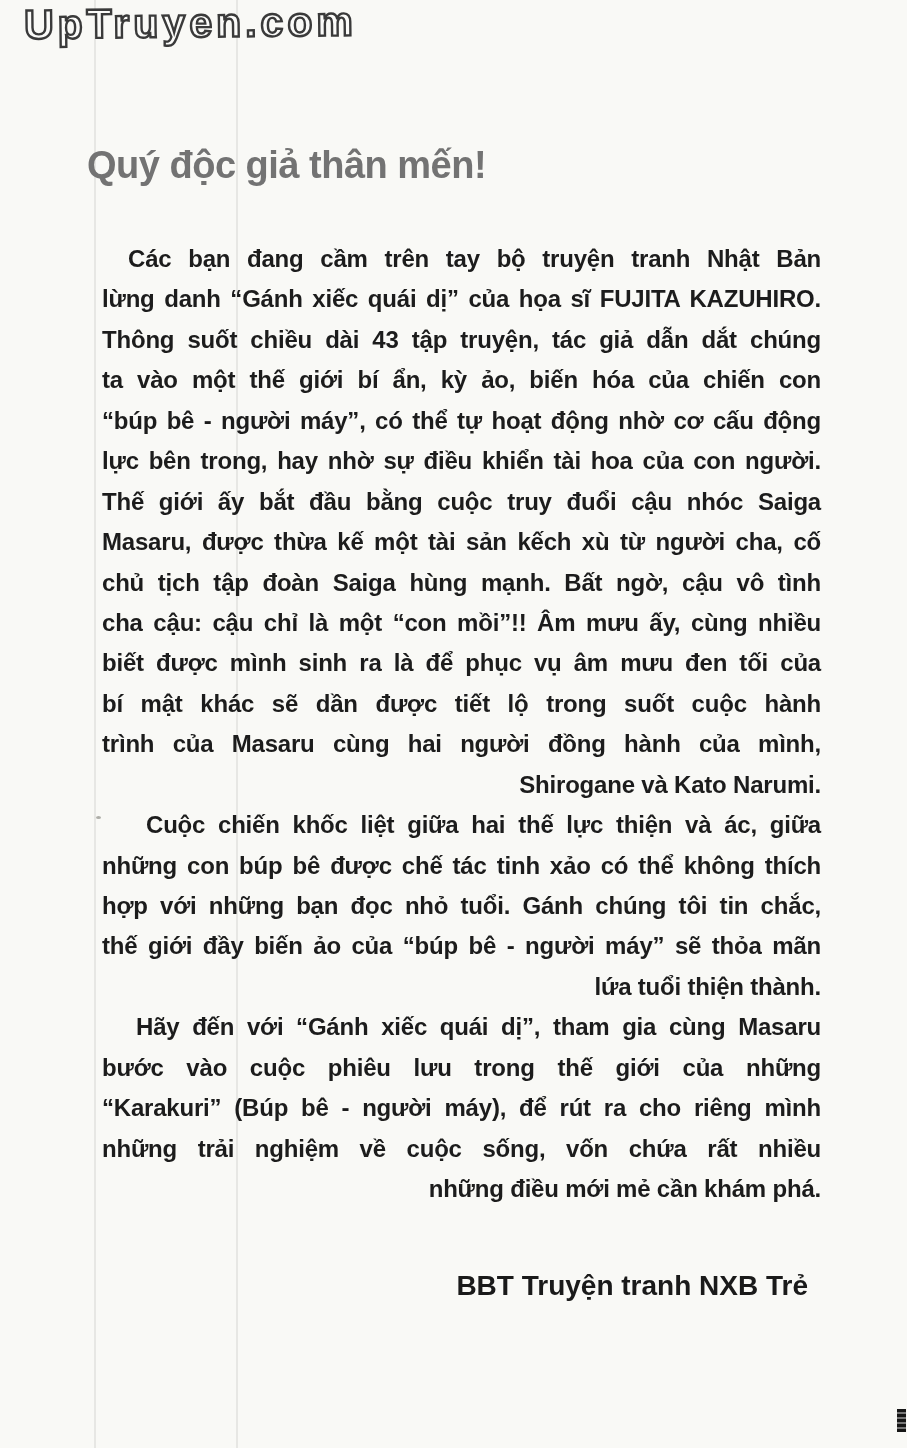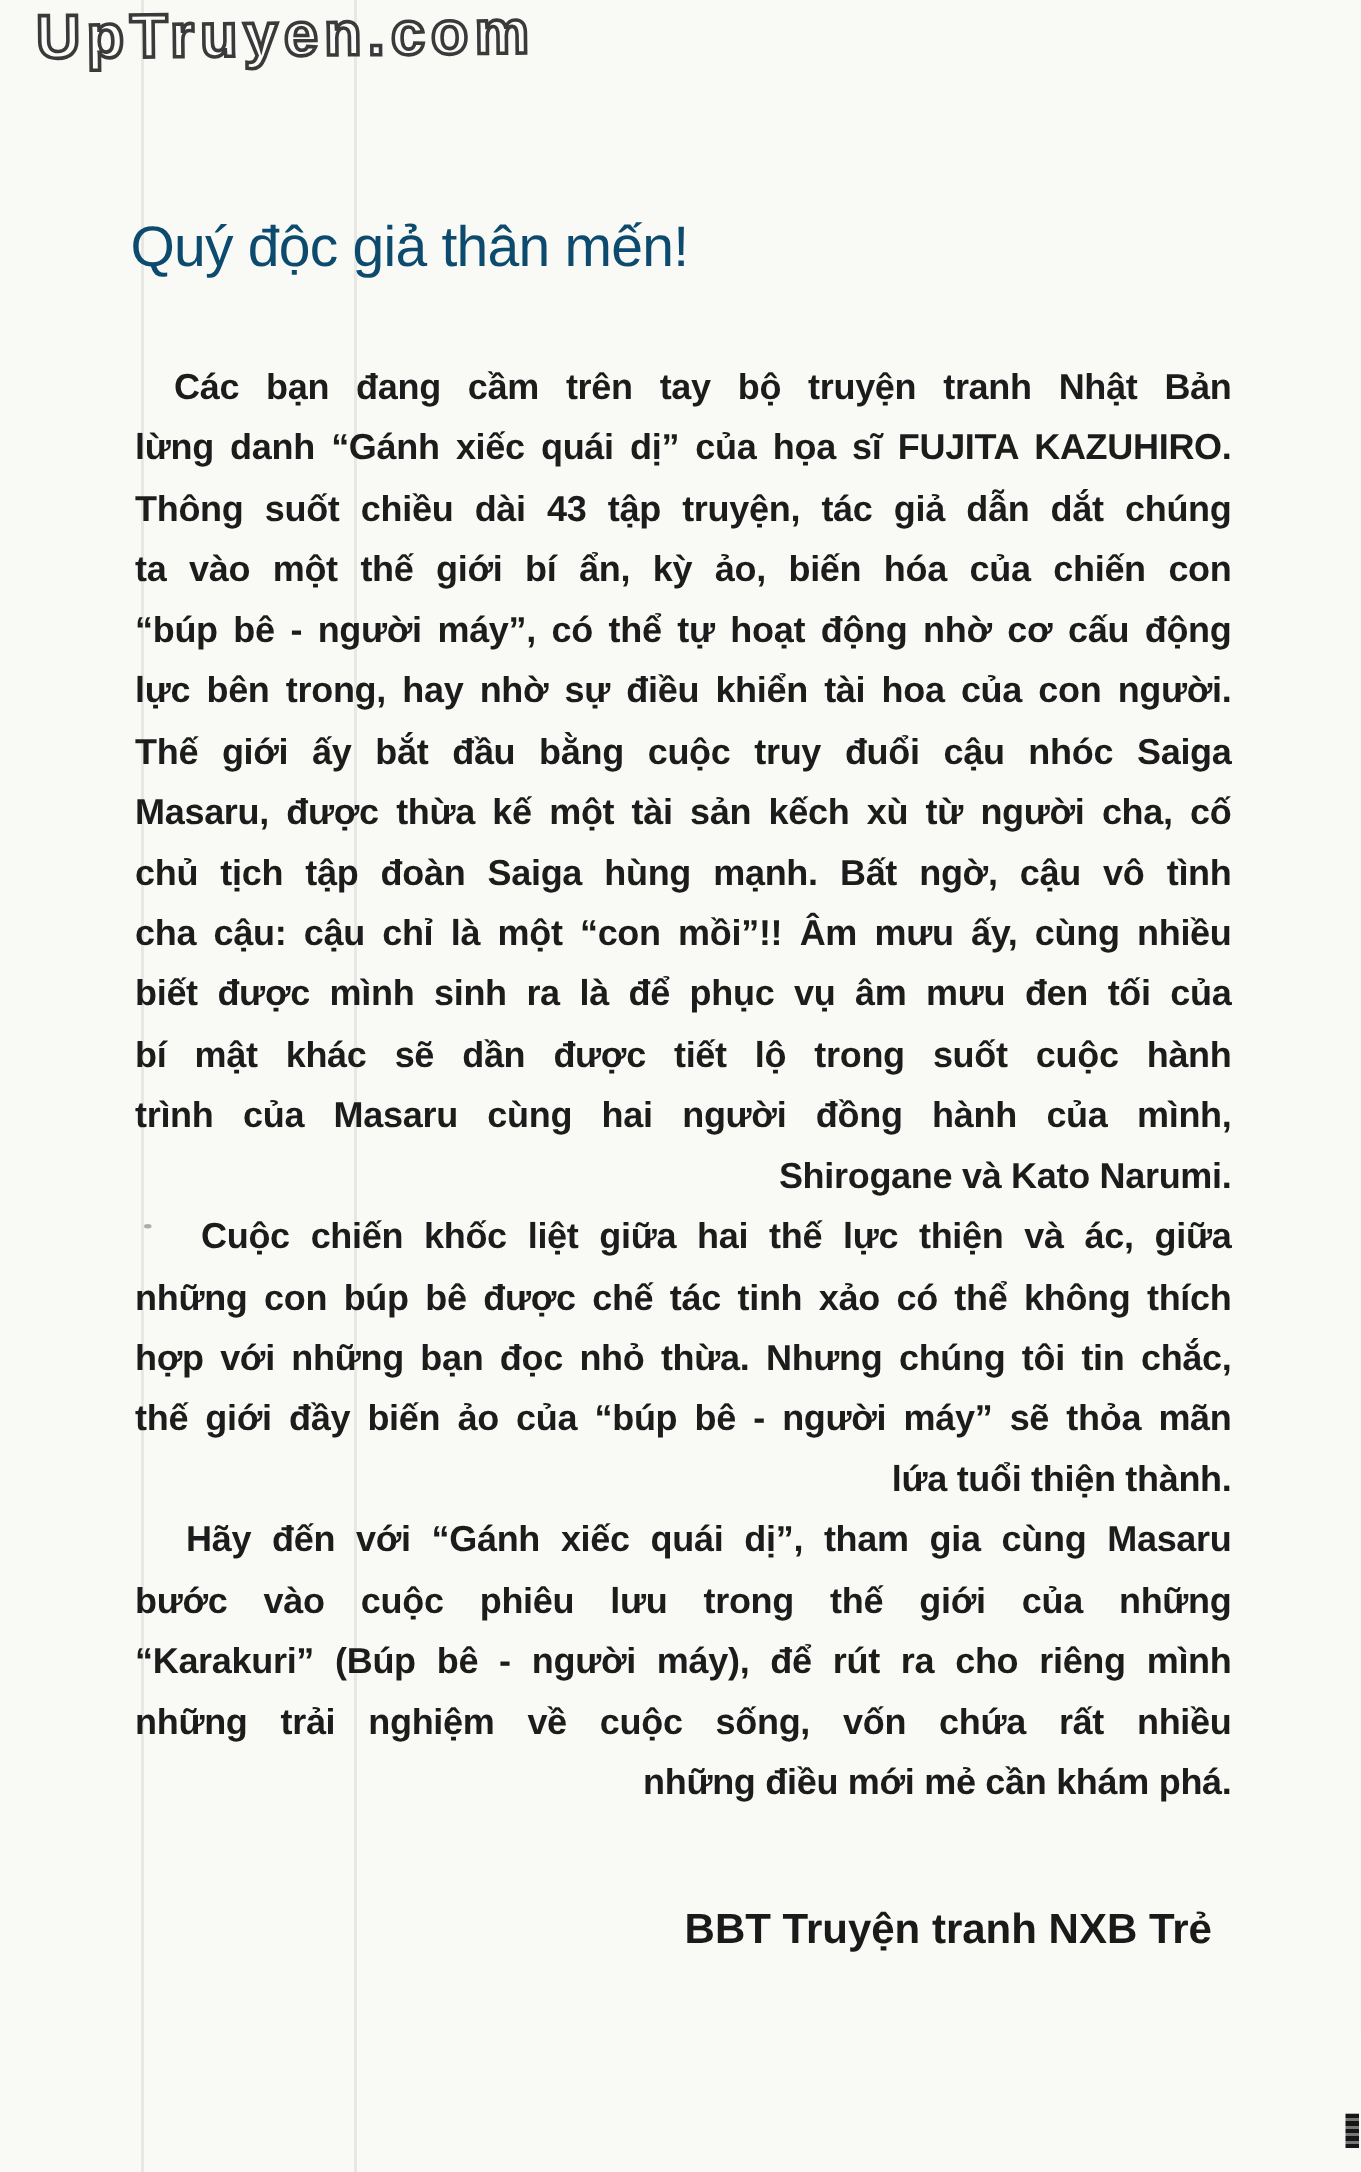--- a/index.html
+++ b/index.html
@@ -32,42 +32,43 @@
     color: #fbfbf9;
     -webkit-text-stroke: 2.4px #3a3a3a;
     transform: rotate(-0.6deg);
     white-space: nowrap;
   }
   .title {
     position: absolute;
     left: 87px;
     top: 144px;
     font-size: 38px;
-    font-weight: normal;
-    color: #0c4a6e;
+    font-weight: bold;
+    color: #737373;
     letter-spacing: -0.5px;
     white-space: nowrap;
   }
   .textblock {
     position: absolute;
     left: 90px;
     top: 239px;
     width: 731px;
     font-size: 24px;
     font-weight: bold;
     color: #1c1c1c;
     line-height: 40.45px;
     letter-spacing: -0.2px;
   }
   .line {
     text-align: justify;
     text-align-last: justify;
     height: 40.45px;
     overflow: visible;
     white-space: nowrap; 
+    margin-left: 12px;
   }
   .line { white-space: normal; }
   .line.end { text-align: right; text-align-last: auto; }
   .p1-first { text-indent: 26px; }
   .p2-first { text-indent: 44px; }
   .p3-first { text-indent: 34px; }
 
   .signature {
     position: absolute;
     left: 90px;
@@ -123,21 +124,21 @@
       <div class="line">chủ tịch tập đoàn Saiga hùng mạnh. Bất ngờ, cậu vô tình</div>
       <div class="line">cha cậu: cậu chỉ là một “con mồi”!! Âm mưu ấy, cùng nhiều</div>
       <div class="line">biết được mình sinh ra là để phục vụ âm mưu đen tối của</div>
       <div class="line">bí mật khác sẽ dần được tiết lộ trong suốt cuộc hành</div>
       <div class="line">trình của Masaru cùng hai người đồng hành của mình,</div>
       <div class="line end">Shirogane và Kato Narumi.</div>
     </div>
     <div>
       <div class="line p2-first">Cuộc chiến khốc liệt giữa hai thế lực thiện và ác, giữa</div>
       <div class="line">những con búp bê được chế tác tinh xảo có thể không thích</div>
-      <div class="line">hợp với những bạn đọc nhỏ thừa. Nhưng chúng tôi tin chắc,</div>
+      <div class="line">hợp với những bạn đọc nhỏ tuổi. Gánh chúng tôi tin chắc,</div>
       <div class="line">thế giới đầy biến ảo của “búp bê - người máy” sẽ thỏa mãn</div>
       <div class="line end">lứa tuổi thiện thành.</div>
     </div>
     <div>
       <div class="line p3-first">Hãy đến với “Gánh xiếc quái dị”, tham gia cùng Masaru</div>
       <div class="line">bước vào cuộc phiêu lưu trong thế giới của những</div>
       <div class="line">“Karakuri” (Búp bê - người máy), để rút ra cho riêng mình</div>
       <div class="line">những trải nghiệm về cuộc sống, vốn chứa rất nhiều</div>
       <div class="line end">những điều mới mẻ cần khám phá.</div>
     </div>

